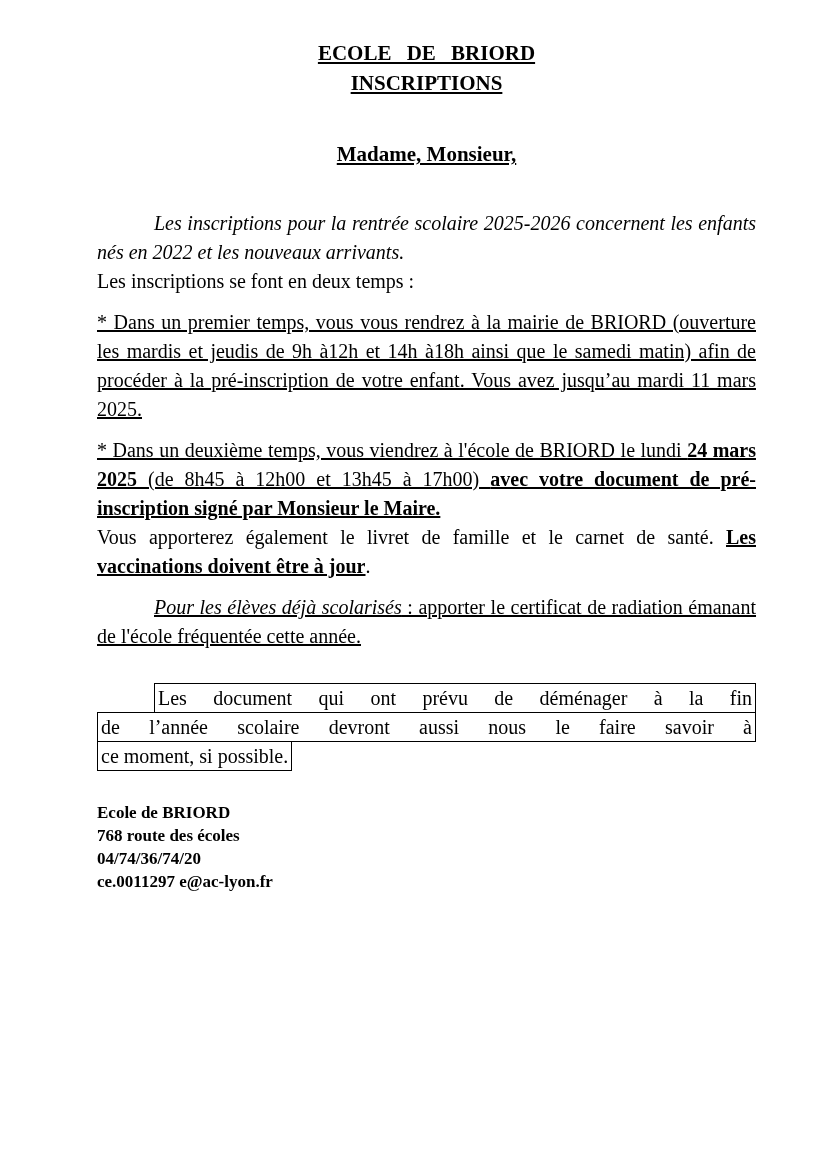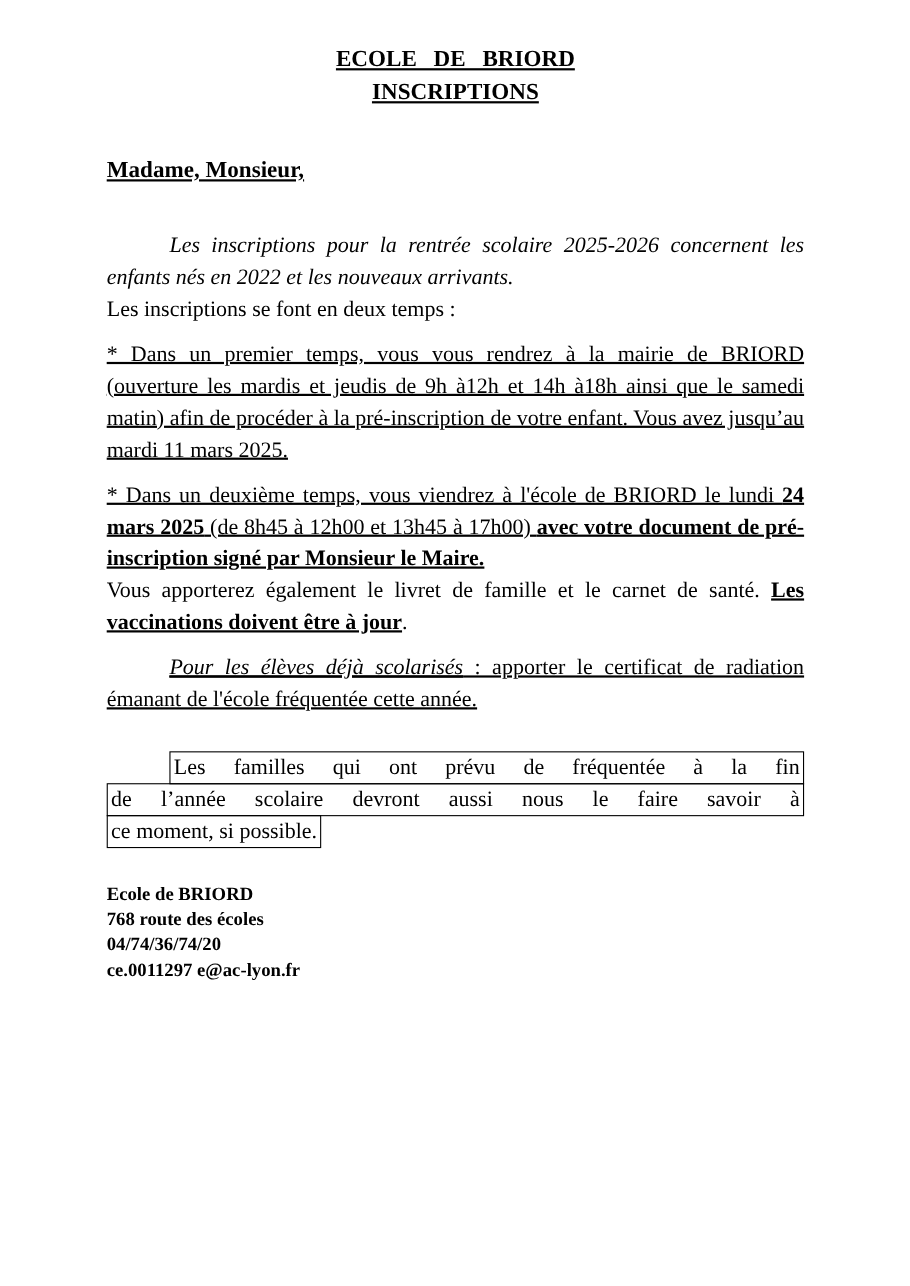--- a/index.html
+++ b/index.html
@@ -11,36 +11,36 @@
     width: 827px;
     height: 1169px;
     overflow: hidden;
     color: #000000;
     font-family: "Liberation Serif", "DejaVu Serif", serif;
   }
   .page {
     box-sizing: border-box;
     width: 827px;
     height: 833px;
-    padding: 38px 96px 0 97px;
+    padding: 38px 71px 0 97px;
   }
   .u { text-decoration: underline; }
 
   .title {
     margin: 0;
     text-align: center;
     font-size: 21px;
     font-weight: bold;
     line-height: 30px;
   }
   .title-line-1 { word-spacing: 10px; }
 
   .salutation {
     margin: 43px 0 0 0;
-    text-align: left;
+    text-align: center;
     font-size: 21px;
     font-weight: bold;
     line-height: 26px;
   }
 
   .body {
     margin: 0;
     font-size: 20px;
     line-height: 29px;
     text-align: justify;
@@ -99,21 +99,21 @@
 
   <p class="body gap">* Dans un premier temps, vous vous rendrez à la mairie de BRIORD (ouverture les mardis et jeudis de 9h à12h et 14h à18h ainsi que le samedi matin) afin de procéder à la pré-inscription de votre enfant. Vous avez jusqu’au mardi 11 mars 2025.</p>
 
   <p class="body gap"><span>* Dans un deuxième temps, vous viendrez à l'école de BRIORD le lundi </span><strong>24 mars 2025</strong><span> (de 8h45 à 12h00 et 13h45 à 17h00) </span><strong>avec votre document de pré-inscription signé par Monsieur le Maire.</strong></p>
 
   <p class="body"><span>Vous apporterez également le livret de famille et le carnet de santé. </span><strong class="u">Les vaccinations doivent être à jour</strong><span>.</span></p>
 
   <p class="body indent gap"><em class="u">Pour les élèves déjà scolarisés</em><span> : apporter le certificat de radiation émanant de l'école fréquentée cette année.</span></p>
 
   <div class="boxed-note">
-    <div class="box-line box-line-1">Les familles qui ont prévu de fréquentée à la fin</div>
+    <div class="box-line box-line-1">Les document qui ont prévu de déménager à la fin</div>
     <div class="box-line box-line-2">de l’année scolaire devront aussi nous le faire savoir à</div>
     <div class="box-line box-line-3">ce moment, si possible.</div>
   </div>
 
   <div class="footer">
     <div>Ecole de BRIORD</div>
     <div>768 route des écoles</div>
     <div>04/74/36/74/20</div>
     <div>ce.0011297 e@ac-lyon.fr</div>
   </div>

